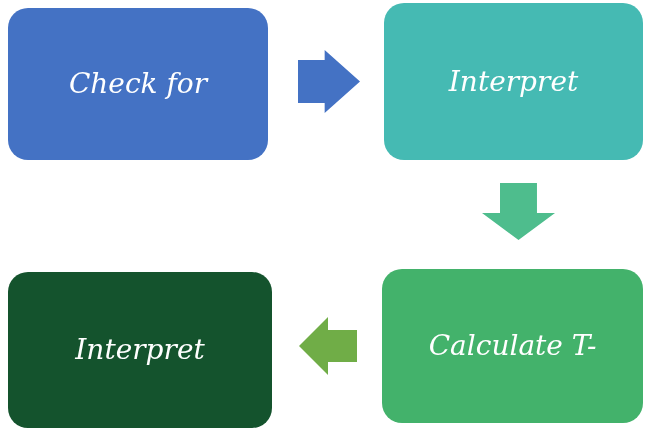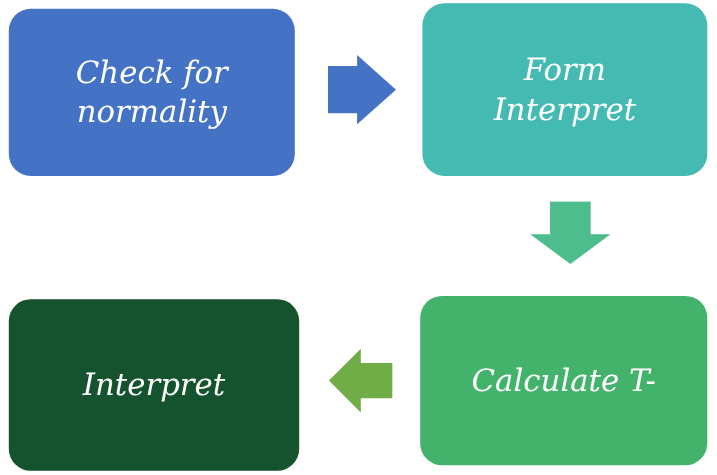--- a/index.html
+++ b/index.html
@@ -48,29 +48,27 @@
   }
 </style>
 </head>
 <body>
 
 <div class="canvas">
 
   <div class="node node-1" style="background-color: rgb(68, 114, 196);">
     <div>
       <span class="line">Check for</span>
-      <span class="line">normality</span>
     </div>
   </div>
 
   <div class="arrow arrow-right" style="background-color: rgb(68, 114, 196);"></div>
 
   <div class="node node-2" style="background-color: rgb(69, 186, 179);">
     <div>
-      <span class="line">Form</span>
       <span class="line">Interpret</span>
     </div>
   </div>
 
   <div class="arrow arrow-down" style="background-color: rgb(78, 189, 141);"></div>
 
   <div class="node node-3" style="background-color: rgb(67, 178, 107);">
     <div>
       <span class="line">Calculate T-</span>
     </div>

